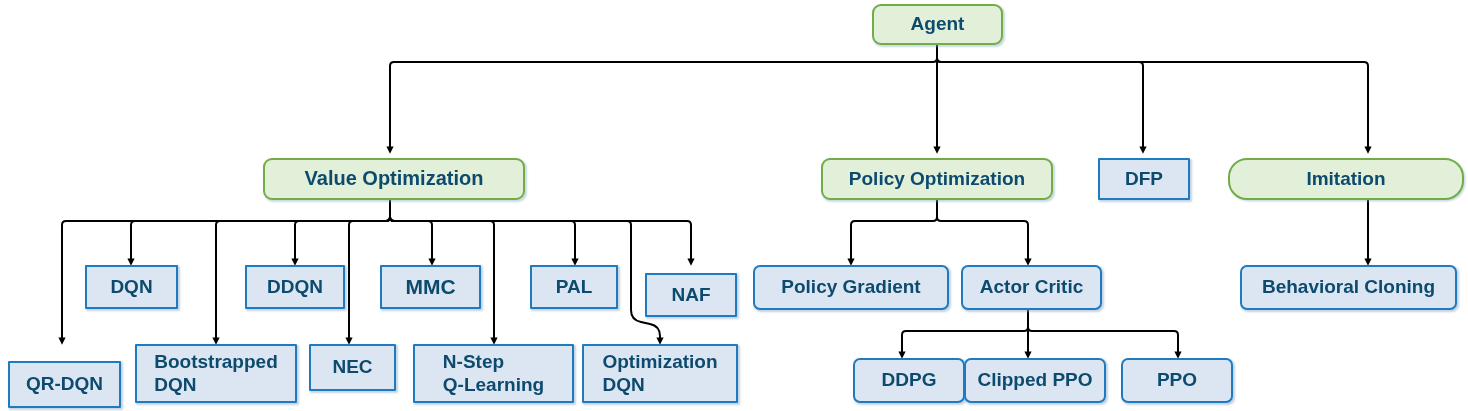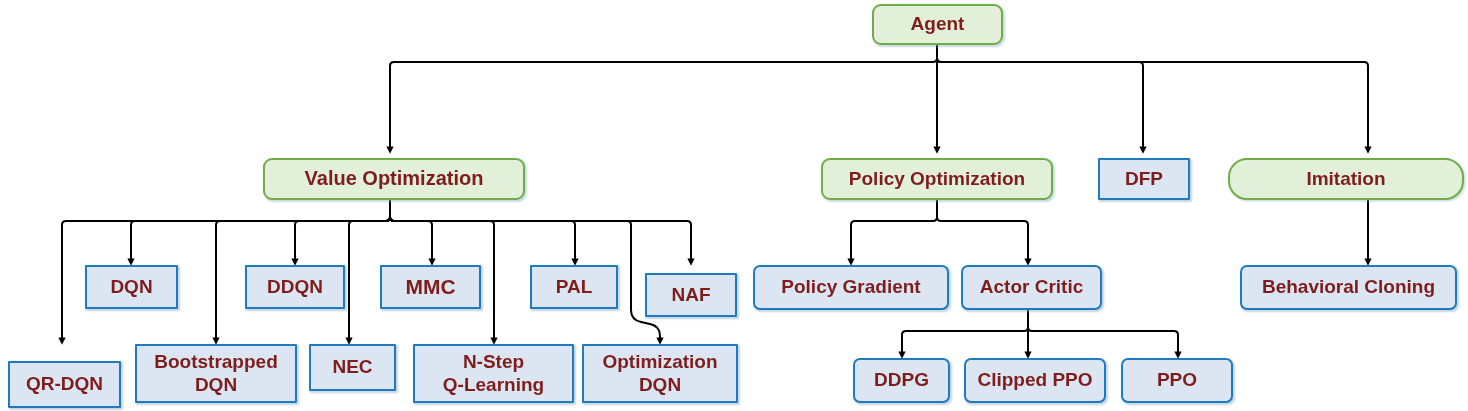--- a/index.html
+++ b/index.html
@@ -20,23 +20,22 @@
     left:0; top:0;
     width:1468px; height:411px;
     pointer-events:none;
   }
   .node{
     position:absolute;
     box-sizing:border-box;
     display:flex;
     align-items:center;
     justify-content:center;
-    text-align:center;
     font-weight:bold;
-    color:#7f1d1d;
+    color:#0c4a6e;
     line-height:1.16;
     white-space:pre-line;
     z-index:3;
   }
   .node.green{
     background:#e2efd9;
     border:2.5px solid #70ad47;
     border-radius:9px;
     box-shadow:1.5px 1.5px 2px rgba(140,170,200,0.45);
   }
@@ -119,21 +118,21 @@
   <div class="node blue sharp" style="left:413px; top:344px; width:161px; height:59px; font-size:19px;">N-Step
 Q-Learning</div>
 
   <div class="node blue sharp" style="left:582px; top:344px; width:156px; height:59px; font-size:19px;">Optimization
 DQN</div>
 
   <div class="node blue soft" style="left:753px; top:265px; width:196px; height:45px; font-size:19px;">Policy Gradient</div>
 
   <div class="node blue soft" style="left:961px; top:265px; width:141px; height:45px; font-size:19px;">Actor Critic</div>
 
-  <div class="node blue soft" style="left:853px; top:358px; width:97px; height:45px; font-size:19px;">DDPG</div>
+  <div class="node blue soft" style="left:853px; top:358px; width:112px; height:45px; font-size:19px;">DDPG</div>
 
   <div class="node blue soft" style="left:964px; top:358px; width:142px; height:45px; font-size:19px;">Clipped PPO</div>
 
   <div class="node blue soft" style="left:1121px; top:358px; width:112px; height:45px; font-size:19px;">PPO</div>
 
   <div class="node blue soft" style="left:1240px; top:265px; width:217px; height:45px; font-size:19px;">Behavioral Cloning</div>
 
 </div>
 
 </body></html>

